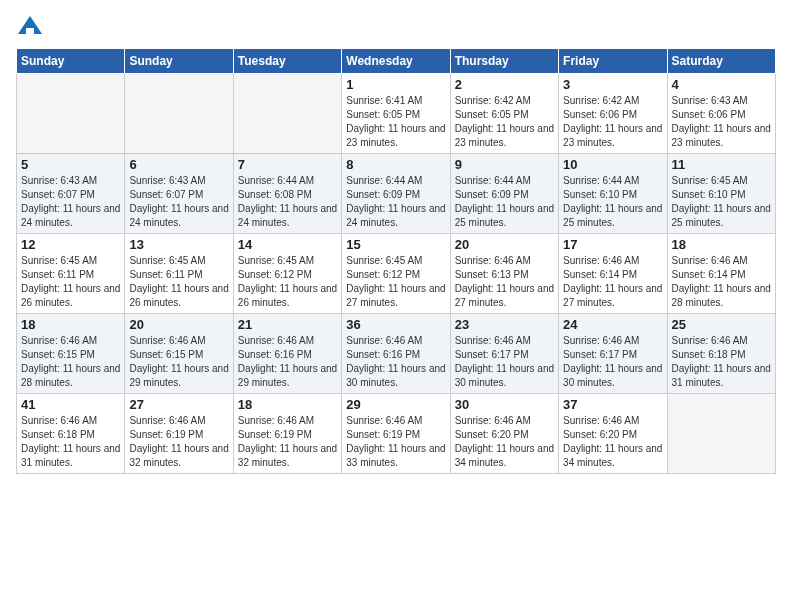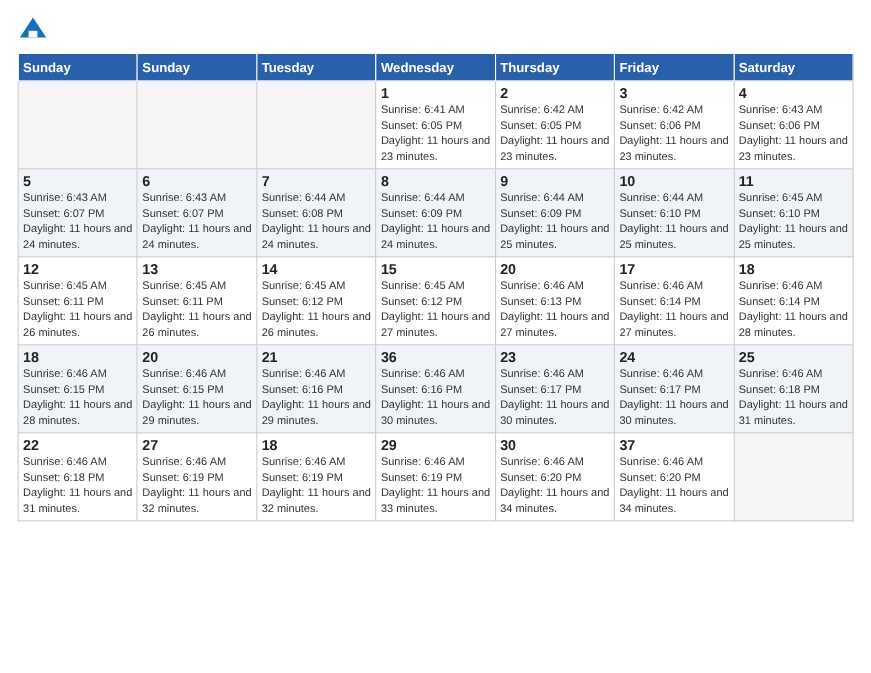--- a/index.html
+++ b/index.html
@@ -238,21 +238,21 @@
             <span class="day-number">24</span>
             <div class="day-info">Sunrise: 6:46 AM<br>Sunset: 6:17 PM<br>Daylight: 11 hours and 30 minutes.</div>
           </td>
           <td>
             <span class="day-number">25</span>
             <div class="day-info">Sunrise: 6:46 AM<br>Sunset: 6:18 PM<br>Daylight: 11 hours and 31 minutes.</div>
           </td>
         </tr>
         <tr>
           <td>
-            <span class="day-number">22</span>
+            <span class="day-number">41</span>
             <div class="day-info">Sunrise: 6:46 AM<br>Sunset: 6:18 PM<br>Daylight: 11 hours and 31 minutes.</div>
           </td>
           <td>
             <span class="day-number">27</span>
             <div class="day-info">Sunrise: 6:46 AM<br>Sunset: 6:19 PM<br>Daylight: 11 hours and 32 minutes.</div>
           </td>
           <td>
             <span class="day-number">18</span>
             <div class="day-info">Sunrise: 6:46 AM<br>Sunset: 6:19 PM<br>Daylight: 11 hours and 32 minutes.</div>
           </td>

